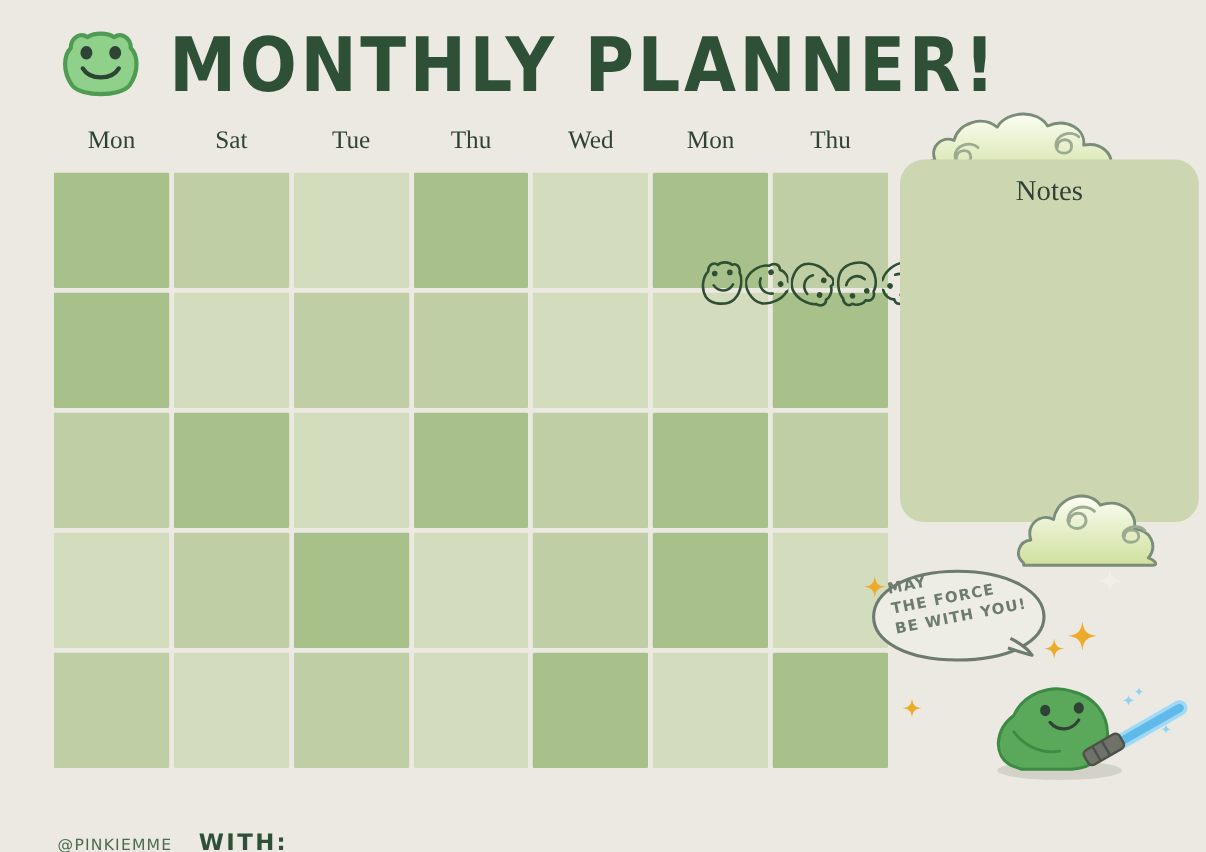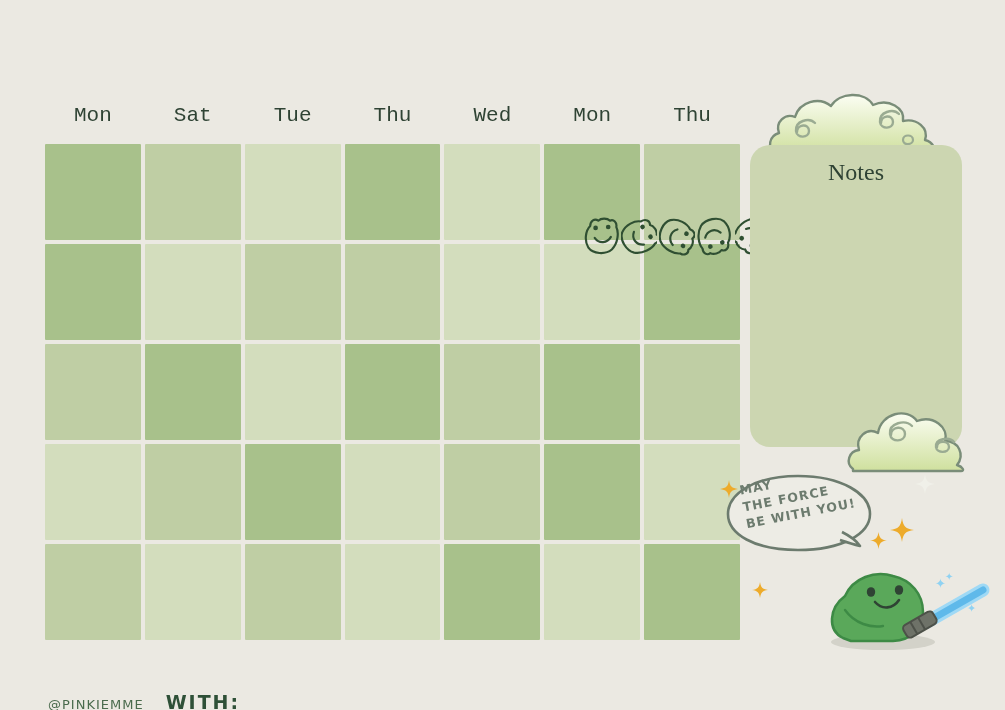--- a/index.html
+++ b/index.html
@@ -47,21 +47,21 @@
     position: absolute;
     left: 45px;
     top: 104px;
     width: 695px;
     display: grid;
     grid-template-columns: repeat(7, 1fr);
     column-gap: 4px;
   }
   .weekday-cell {
     text-align: center;
-    font-family: Liberation Mono, monospace;
+    font-family: Liberation Serif, serif;
     font-size: 21px;
     color: #2f4334;
   }
 
   
   #calendar-grid {
     position: absolute;
     left: 45px;
     top: 144px;
     width: 695px;
@@ -82,25 +82,26 @@
     gap: 2px;
     align-items: center;
     pointer-events: none;
   }
   .frog-face { width: 36px; height: 40px; }
 
   
   #notes-panel {
     position: absolute;
     left: 750px;
-    top: 145px;
+    top: 133px;
     width: 212px;
     height: 302px;
     background: #ccd6b1;
     border-radius: 20px;
+    padding-left: 37px;
   }
   #notes-title {
     position: absolute;
     left: 0; right: 0;
     top: 14px;
     text-align: center;
     font-family: "Liberation Serif", serif;
     font-size: 24px;
     color: #2f4334;
   }
@@ -172,20 +173,30 @@
     font-size: 19px;
     letter-spacing: 2px;
     color: #2e5037;
   }
 </style>
 </head>
 <body>
 
 <div id="page">
 
+  <div id="header">
+    <svg id="frog-logo" viewBox="0 0 78 62">
+      <path d="M14 16 C14 7,22 3,28 7 C33 3,45 3,50 7 C56 3,64 7,64 16
+               C70 22,71 36,63 47 C55 57,23 57,15 47 C7 36,8 22,14 16 Z" fill="#8fd08a" stroke="#4f9b53" stroke-width="3.5" stroke-linejoin="round"></path>
+      <ellipse cx="27" cy="20" rx="5" ry="5.6" fill="#2f4334"></ellipse>
+      <ellipse cx="51" cy="20" rx="5" ry="5.6" fill="#2f4334"></ellipse>
+      <path d="M24 33 C30 43,48 43,54 33" fill="none" stroke="#2f4334" stroke-width="3.6" stroke-linecap="round"></path>
+    </svg>
+    <div id="planner-title">MONTHLY PLANNER!</div>
+  </div>
 
   <div id="weekday-row">
       <div class="weekday-cell">Mon</div>
       <div class="weekday-cell">Sat</div>
       <div class="weekday-cell">Tue</div>
       <div class="weekday-cell">Thu</div>
       <div class="weekday-cell">Wed</div>
       <div class="weekday-cell">Mon</div>
       <div class="weekday-cell">Thu</div>
     </div>

